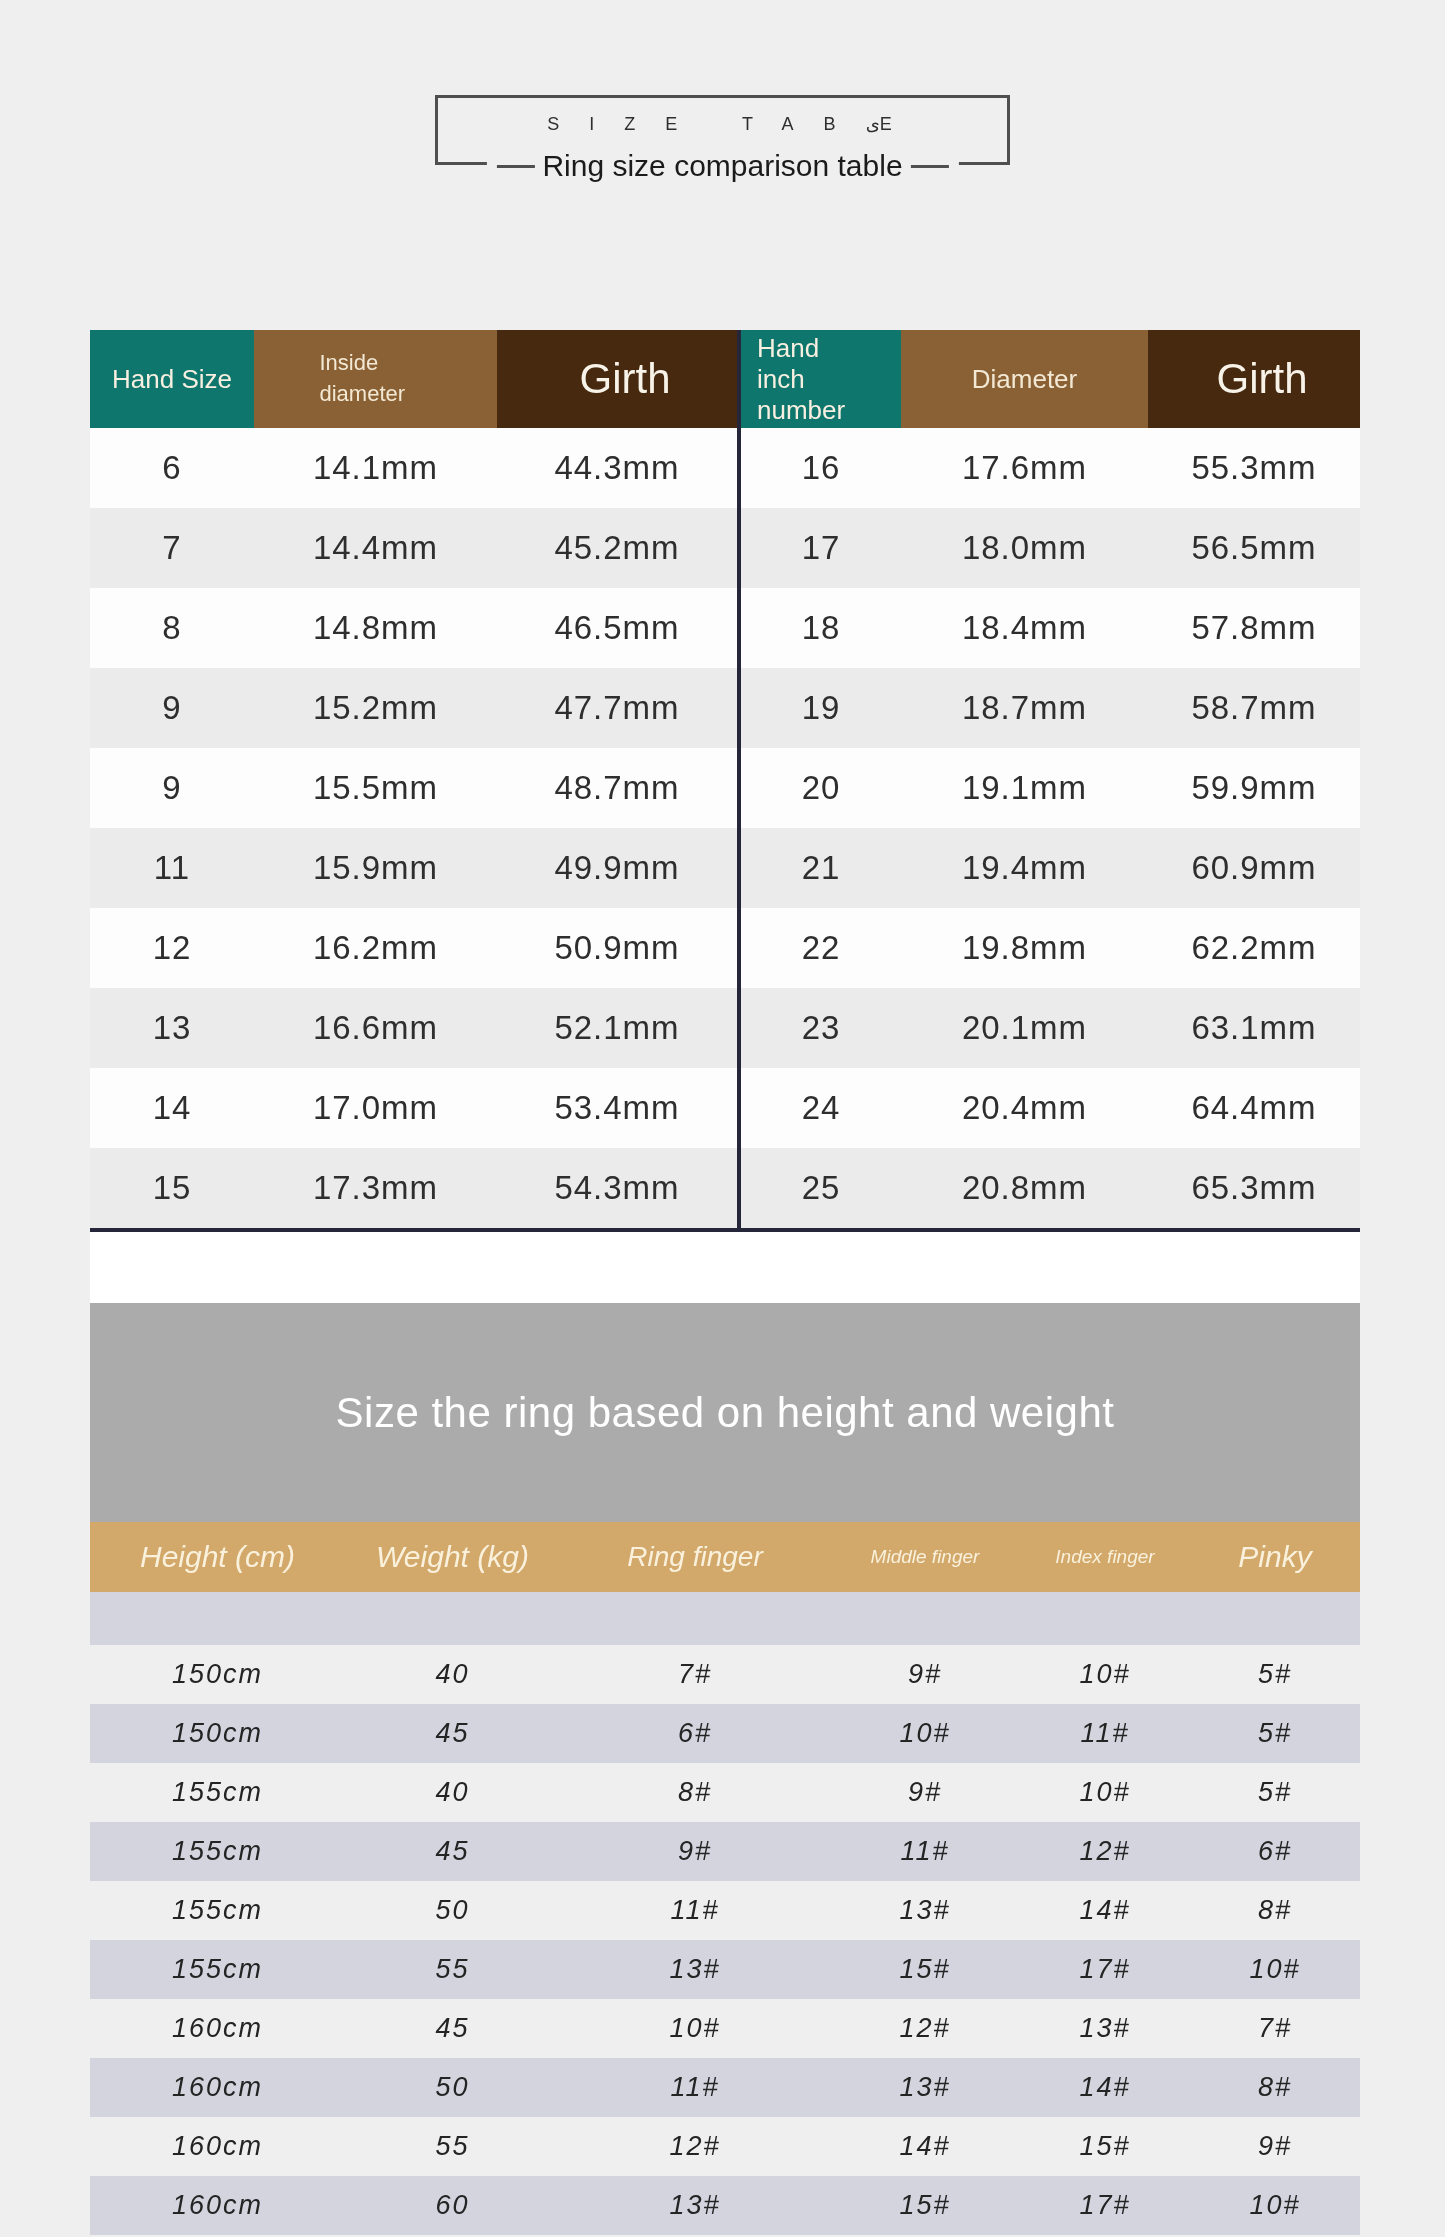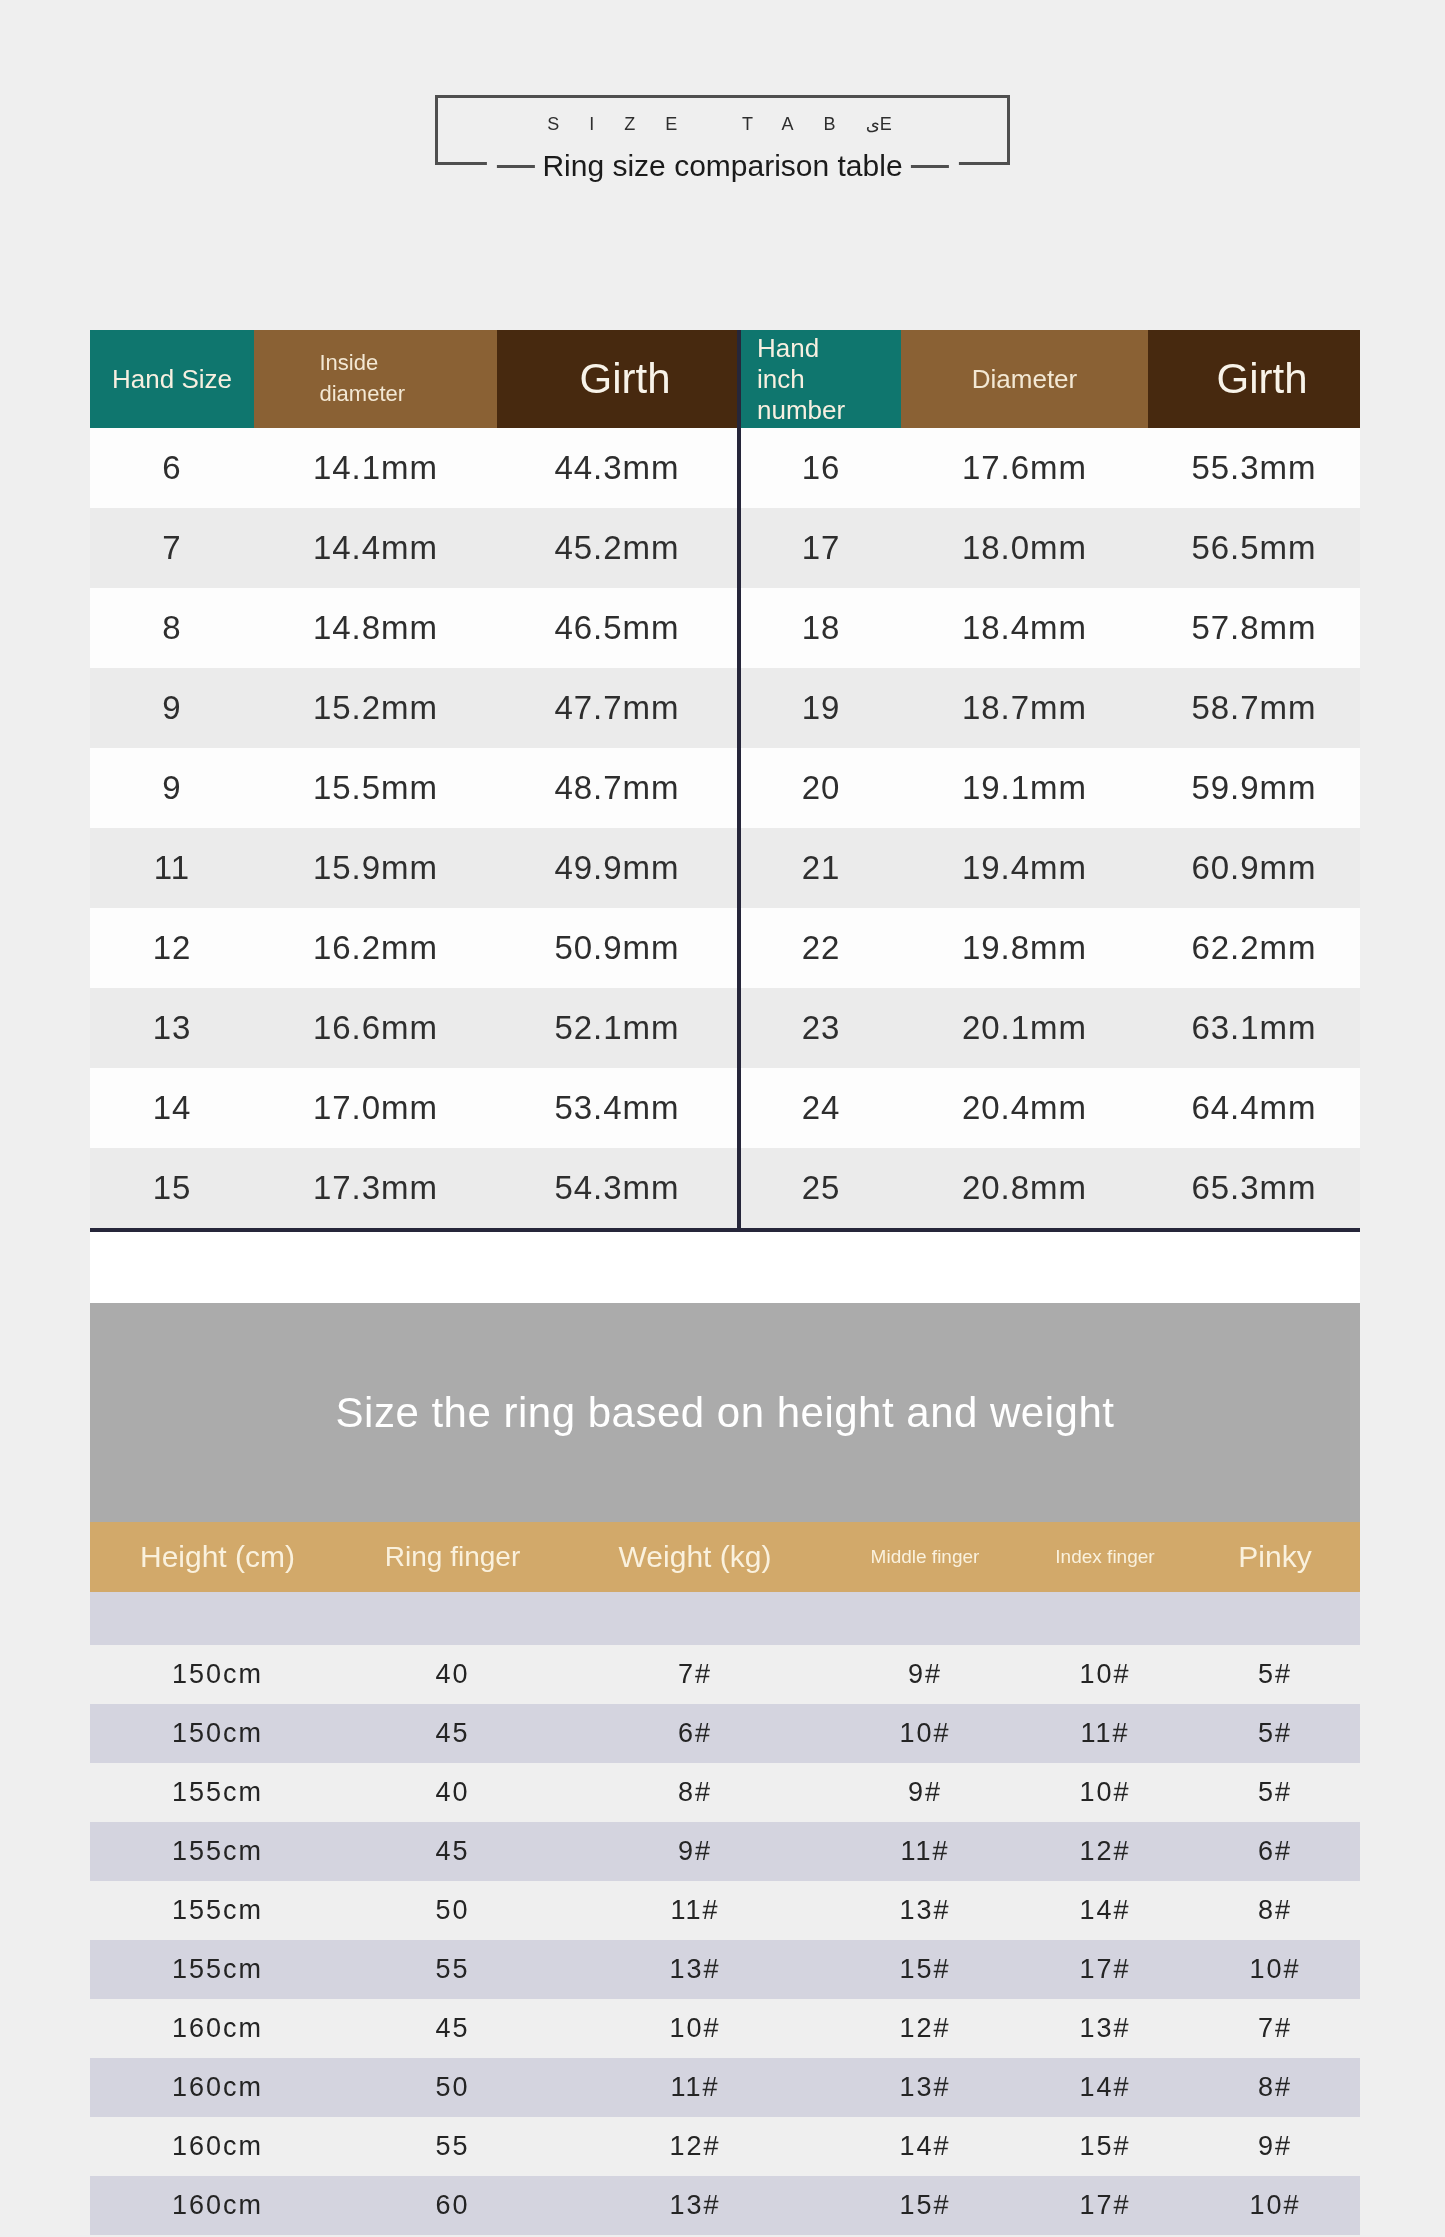--- a/index.html
+++ b/index.html
@@ -72,20 +72,21 @@
     background:#ababab;
     display:flex; align-items:center; justify-content:center;
   }
   .banner-title { color:#ffffff; font-size:42px; letter-spacing:0.5px; }
 
   
   .table2 { margin-left:90px; width:1270px; }
   .t2-grid {
     display:grid;
     grid-template-columns:255px 215px 270px 190px 170px 170px;
+    font-style:italic;
   }
   .t2-header { height:70px; background:#d2a96a; }
   .t2-header .hc {
     display:flex; align-items:center; justify-content:center;
     color:#faf1dd;
   }
   .fs-lg { font-size:30px; }
   .fs-md { font-size:28px; }
   .fs-sm { font-size:19px; }
   .t2-spacer { height:53px; background:#d4d4df; }
@@ -221,22 +222,22 @@
 
 <div class="white-strip"></div>
 
 <div class="banner">
   <div class="banner-title">Size the ring based on height and weight</div>
 </div>
 
 <div class="table2">
   <div class="t2-grid t2-header">
     <div class="hc fs-lg">Height (cm)</div>
+    <div class="hc fs-lg">Weight (kg)</div>
     <div class="hc fs-md">Ring finger</div>
-    <div class="hc fs-lg">Weight (kg)</div>
     <div class="hc fs-sm">Middle finger</div>
     <div class="hc fs-sm">Index finger</div>
     <div class="hc fs-lg">Pinky</div>
   </div>
 
   <div class="t2-spacer"></div>
 
   <div>
     <div class="t2-grid t2-row">
         <div class="cell">150cm</div>

